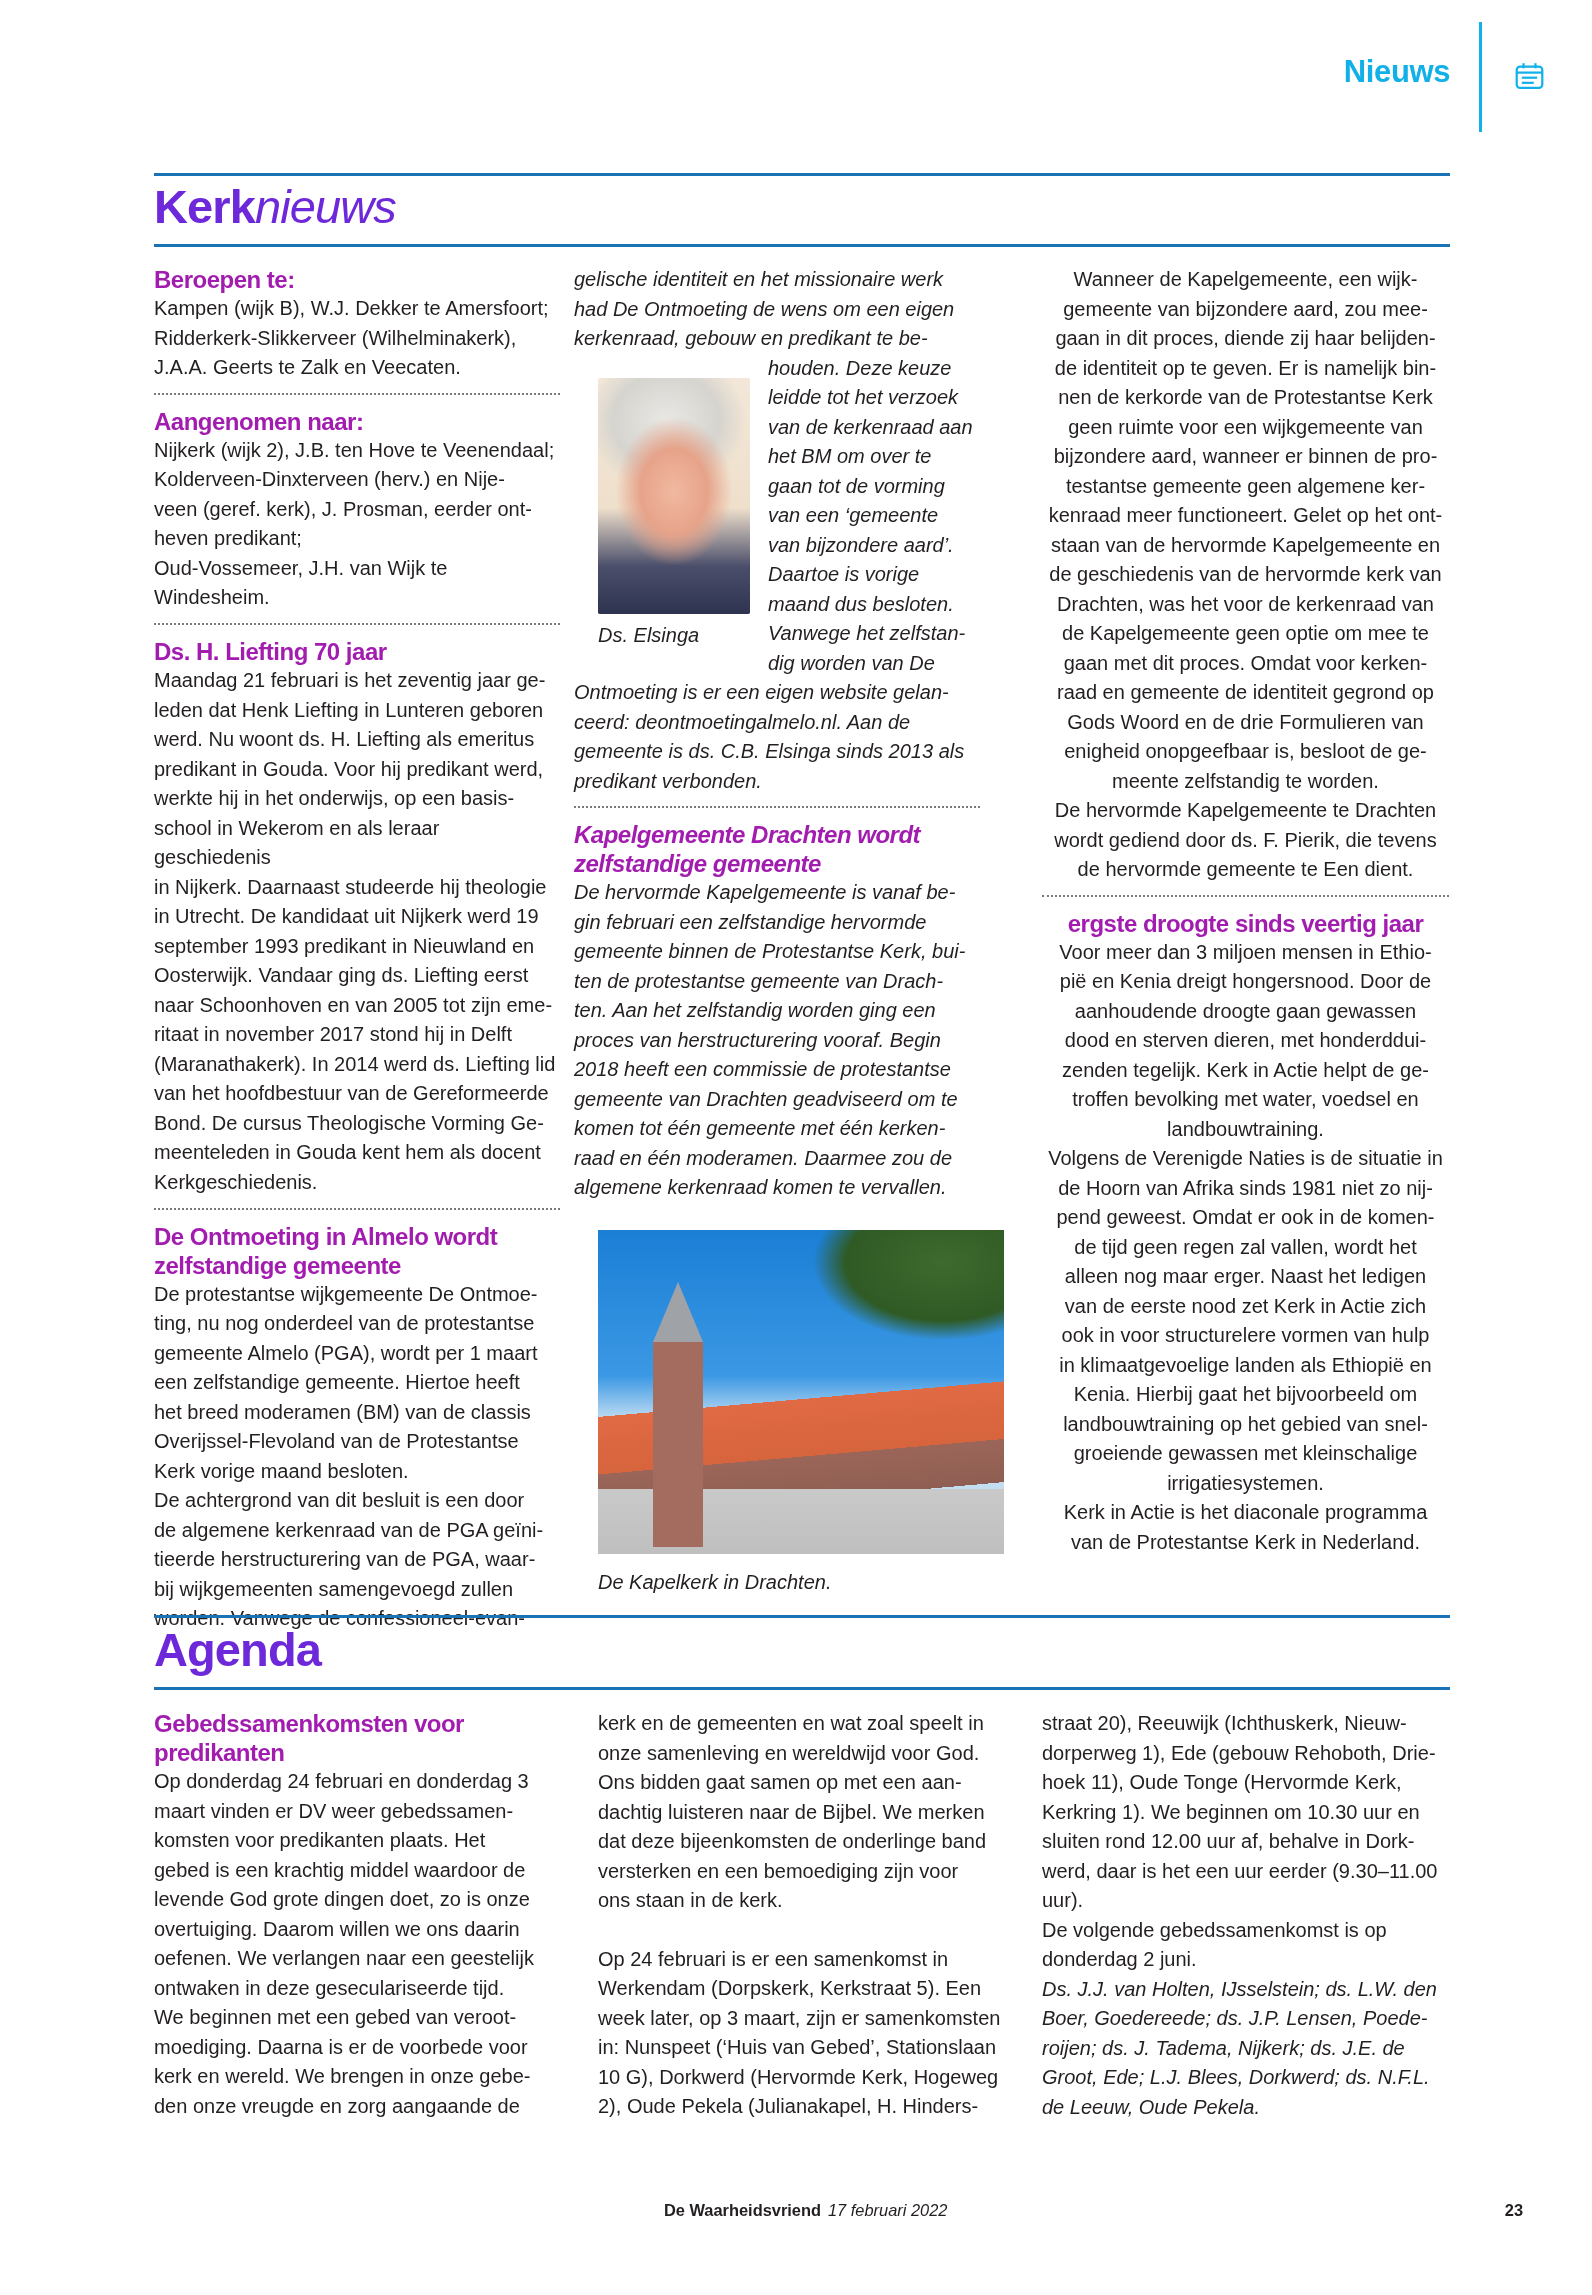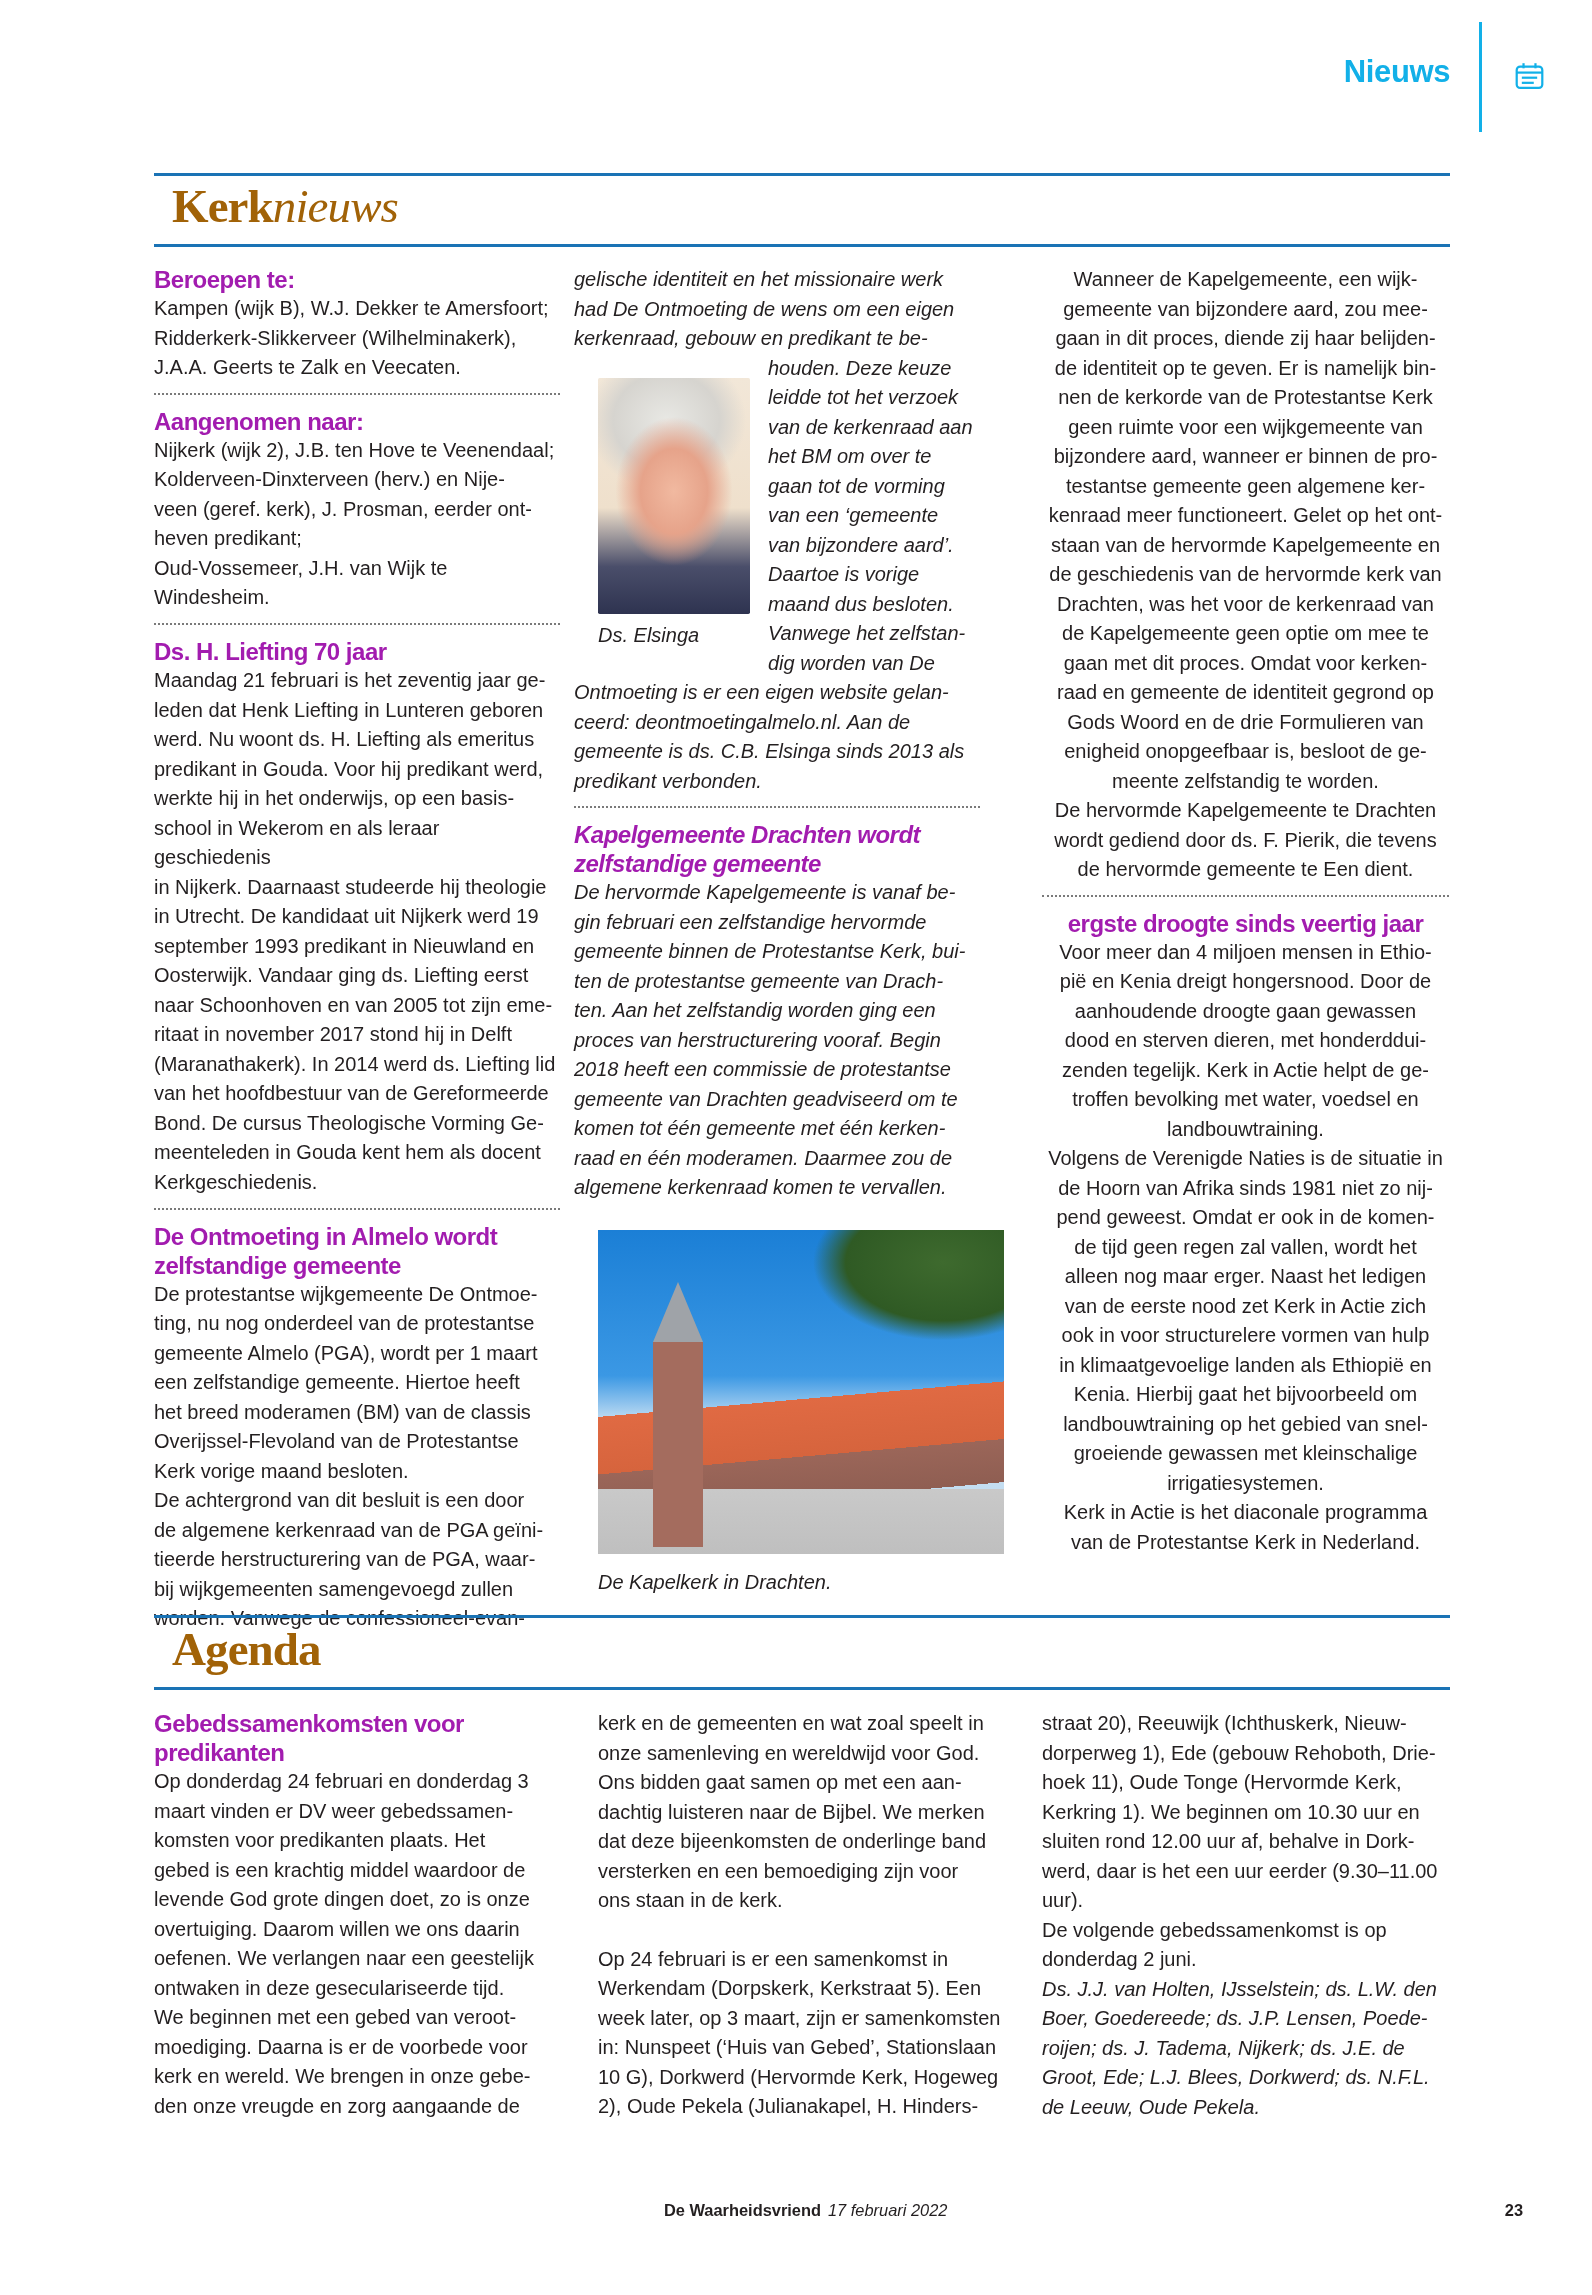--- a/index.html
+++ b/index.html
@@ -2,21 +2,21 @@
 <html style="font-size:14px"><head>
 <meta charset="utf-8">
 <style>
   html, body { margin: 0; padding: 0; background: #ffffff; }
   body { width: 1592px; height: 2295px; position: relative; font-family: "Liberation Sans", "DejaVu Sans", sans-serif; color: #231f20; overflow: hidden; }
   .topbar { position: absolute; top: 0; right: 0; width: 345px; height: 138px; }
   .section-tag { position: absolute; top: 54px; right: 142px; font-family: "Liberation Sans", sans-serif; font-weight: 700; font-size: 31px; color: #12b0e8; letter-spacing: -0.4px; }
   .tag-divider { position: absolute; top: 21.6px; right: 110px; width: 3.5px; height: 110px; background: #12b0e8; }
   .cal-icon { position: absolute; top: 62px; right: 48px; width: 29px; height: 28px; }
   .rule { position: absolute; left: 154px; width: 1296px; height: 2.6px; background: #1a73b5; }
-  .big-title { position: absolute; left: 172px; font-family: Liberation Serif, serif; font-weight: 700; color: #a16207; font-size: 47px; letter-spacing: -0.9px; }
+  .big-title { position: absolute; left: 154px; font-family: Liberation Sans, sans-serif; font-weight: 700; color: #6d28d9; font-size: 47px; letter-spacing: -0.9px; }
   .big-title i { font-weight: 400; font-style: italic; }
   .col { position: absolute; font-size: 20px; line-height: 29.5px; }
   .col p { margin: 0; }
   .h { color: #a21caf; font-weight: 700; font-size: 24px; line-height: 29px; letter-spacing: -0.5px; margin: 0; }
   .dots { height: 0; border-top: 2.6px dotted #7a7a7a; margin: 10.4px 0 12px 0; }
   .gap { height: 29px; }
   .photo-elsinga { position: absolute; left: 598px; top: 378px; width: 152px; height: 236px; border-radius: 1.7px;
     background: radial-gradient(ellipse 55% 45% at 50% 48%, #f1b9a0 0%, #e6a38a 40%, rgba(230,163,138,0) 70%),
                 radial-gradient(ellipse 70% 40% at 45% 18%, #e8e8e4 0%, #d6d4cf 50%, rgba(214,212,207,0) 75%),
                 linear-gradient(180deg, #f2e7d8 0%, #efe0cc 55%, #4a4e6a 80%, #2e3350 100%); }
@@ -164,21 +164,21 @@
   <p>gaan met dit proces. Omdat voor kerken-</p>
   <p>raad en gemeente de identiteit gegrond op</p>
   <p>Gods Woord en de drie Formulieren van</p>
   <p>enigheid onopgeefbaar is, besloot de ge-</p>
   <p>meente zelfstandig te worden.</p>
   <p>De hervormde Kapelgemeente te Drachten</p>
   <p>wordt gediend door ds. F. Pierik, die tevens</p>
   <p>de hervormde gemeente te Een dient.</p>
   <div class="dots"></div>
   <p class="h">ergste droogte sinds veertig jaar</p>
-  <p>Voor meer dan 4 miljoen mensen in Ethio-</p>
+  <p>Voor meer dan 3 miljoen mensen in Ethio-</p>
   <p>pië en Kenia dreigt hongersnood. Door de</p>
   <p>aanhoudende droogte gaan gewassen</p>
   <p>dood en sterven dieren, met honderddui-</p>
   <p>zenden tegelijk. Kerk in Actie helpt de ge-</p>
   <p>troffen bevolking met water, voedsel en</p>
   <p>landbouwtraining.</p>
   <p>Volgens de Verenigde Naties is de situatie in</p>
   <p>de Hoorn van Afrika sinds 1981 niet zo nij-</p>
   <p>pend geweest. Omdat er ook in de komen-</p>
   <p>de tijd geen regen zal vallen, wordt het</p>

